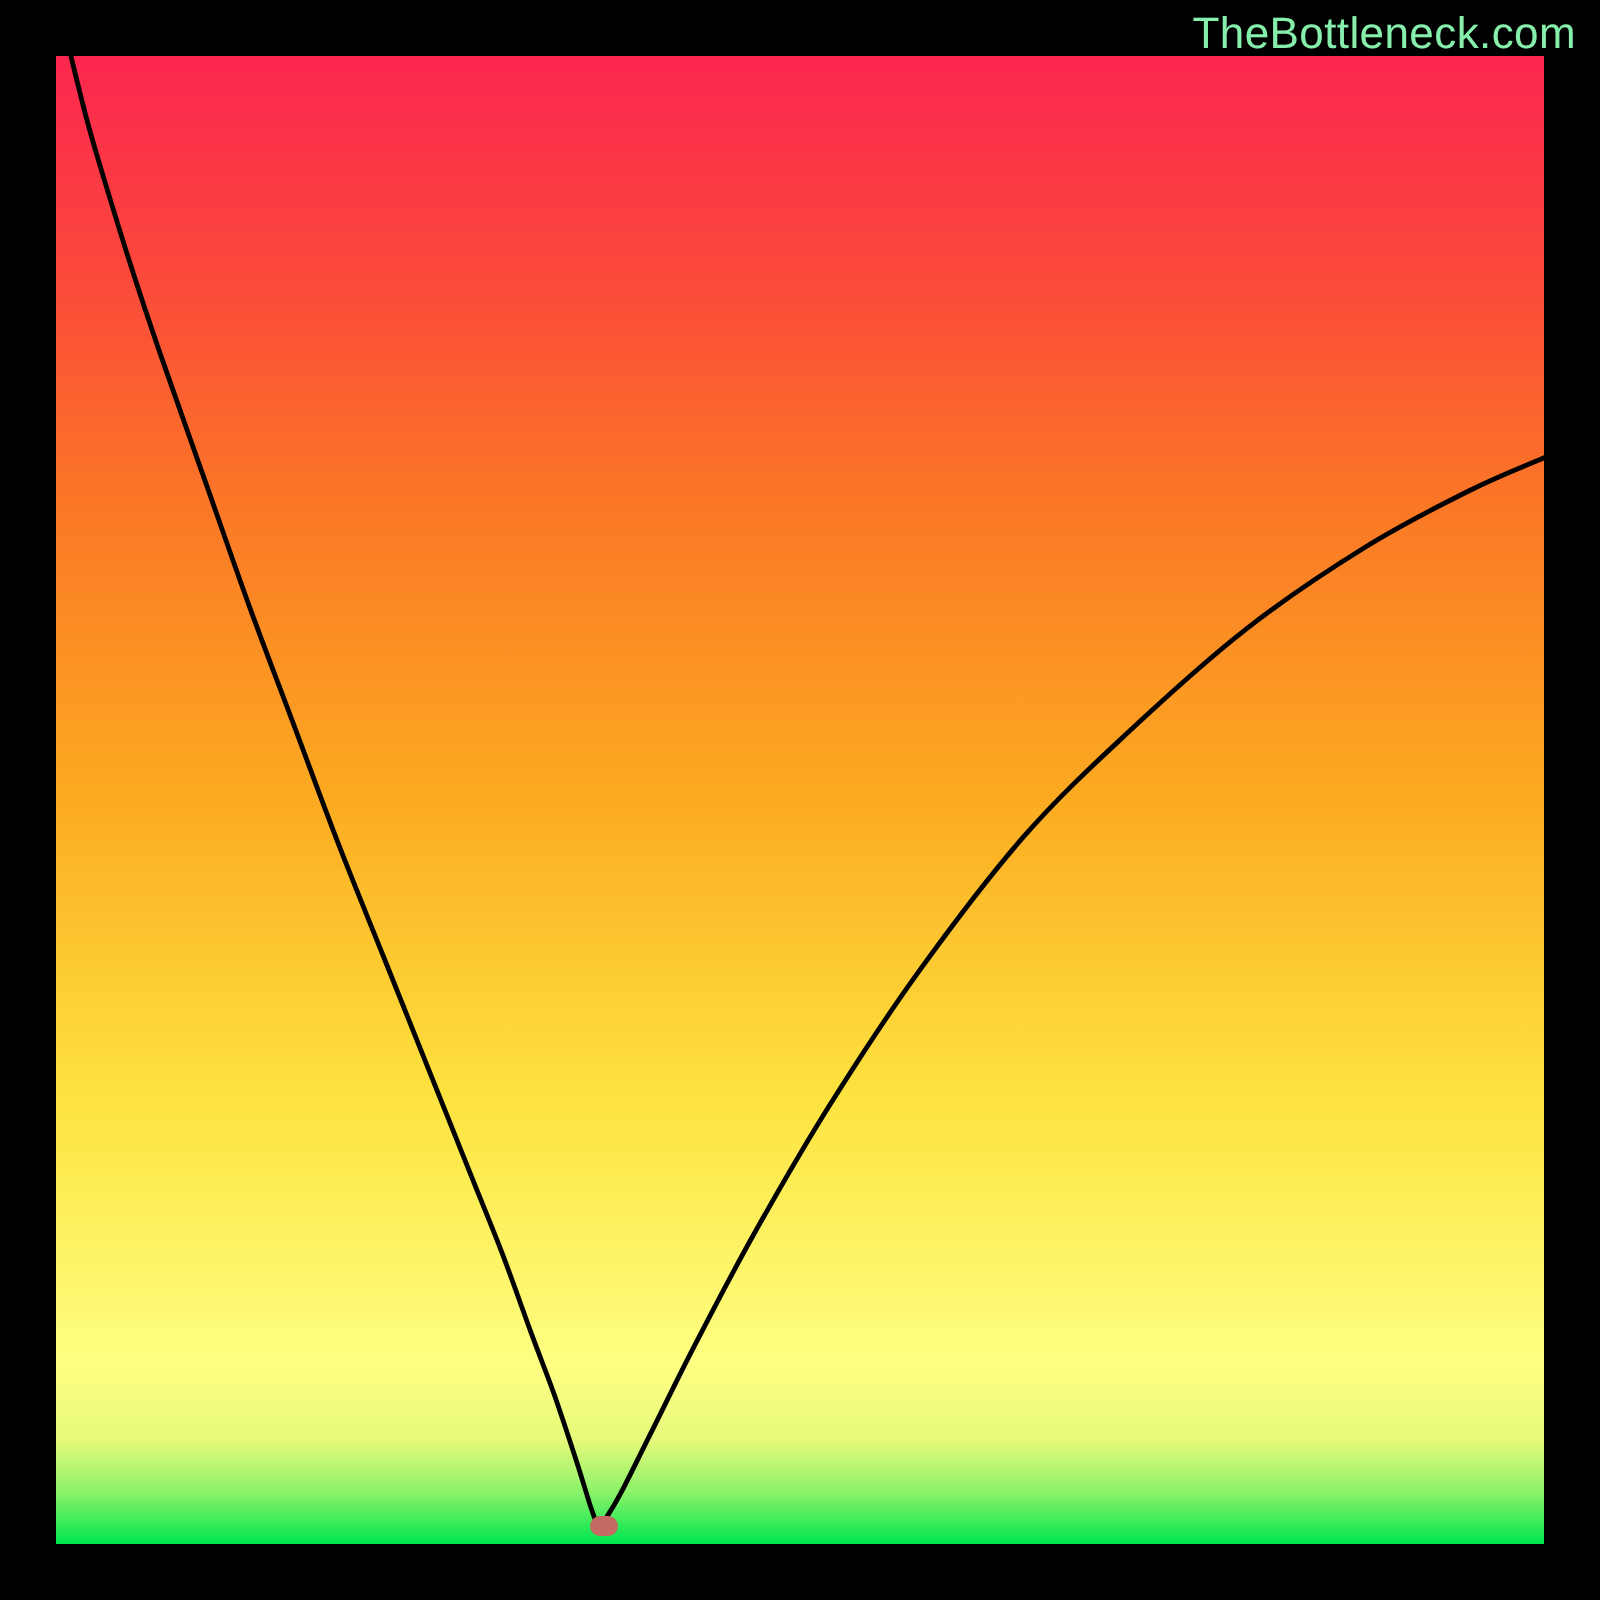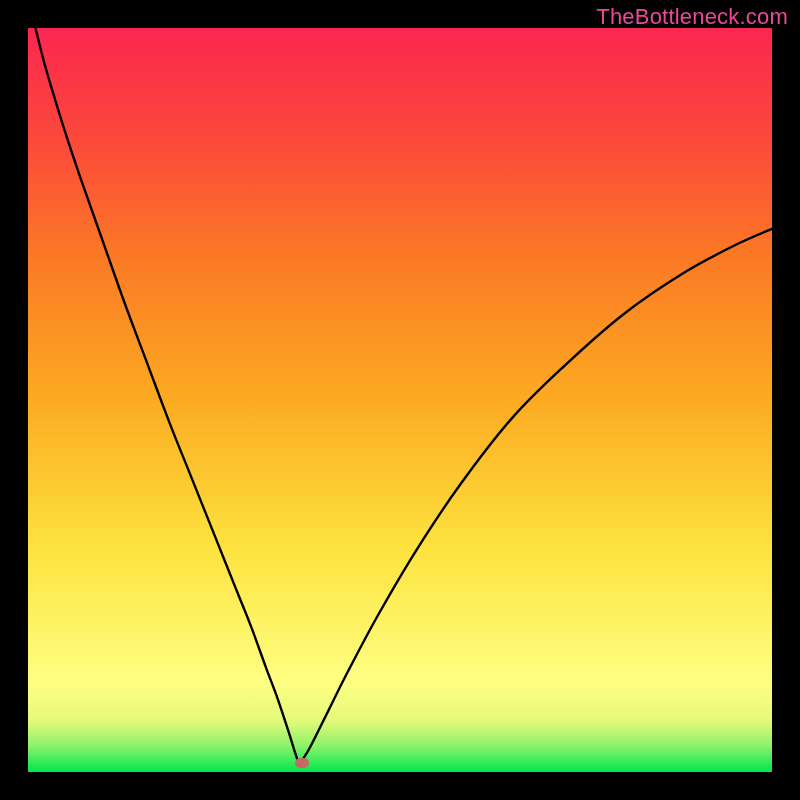--- a/index.html
+++ b/index.html
@@ -10,21 +10,21 @@
     height: 800px;
     background: #000;
   }
   .watermark {
     position: absolute;
     top: 4px;
     right: 12px;
     font-family: Arial, Helvetica, sans-serif;
     font-size: 22px;
     font-weight: 500;
-    color: #ec4899;
+    color: #86efac;
     letter-spacing: 0.2px;
     z-index: 30;
   }
   .plot {
     position: absolute;
     left: 28px;
     top: 28px;
     width: 744px;
     height: 744px;
     overflow: hidden;

